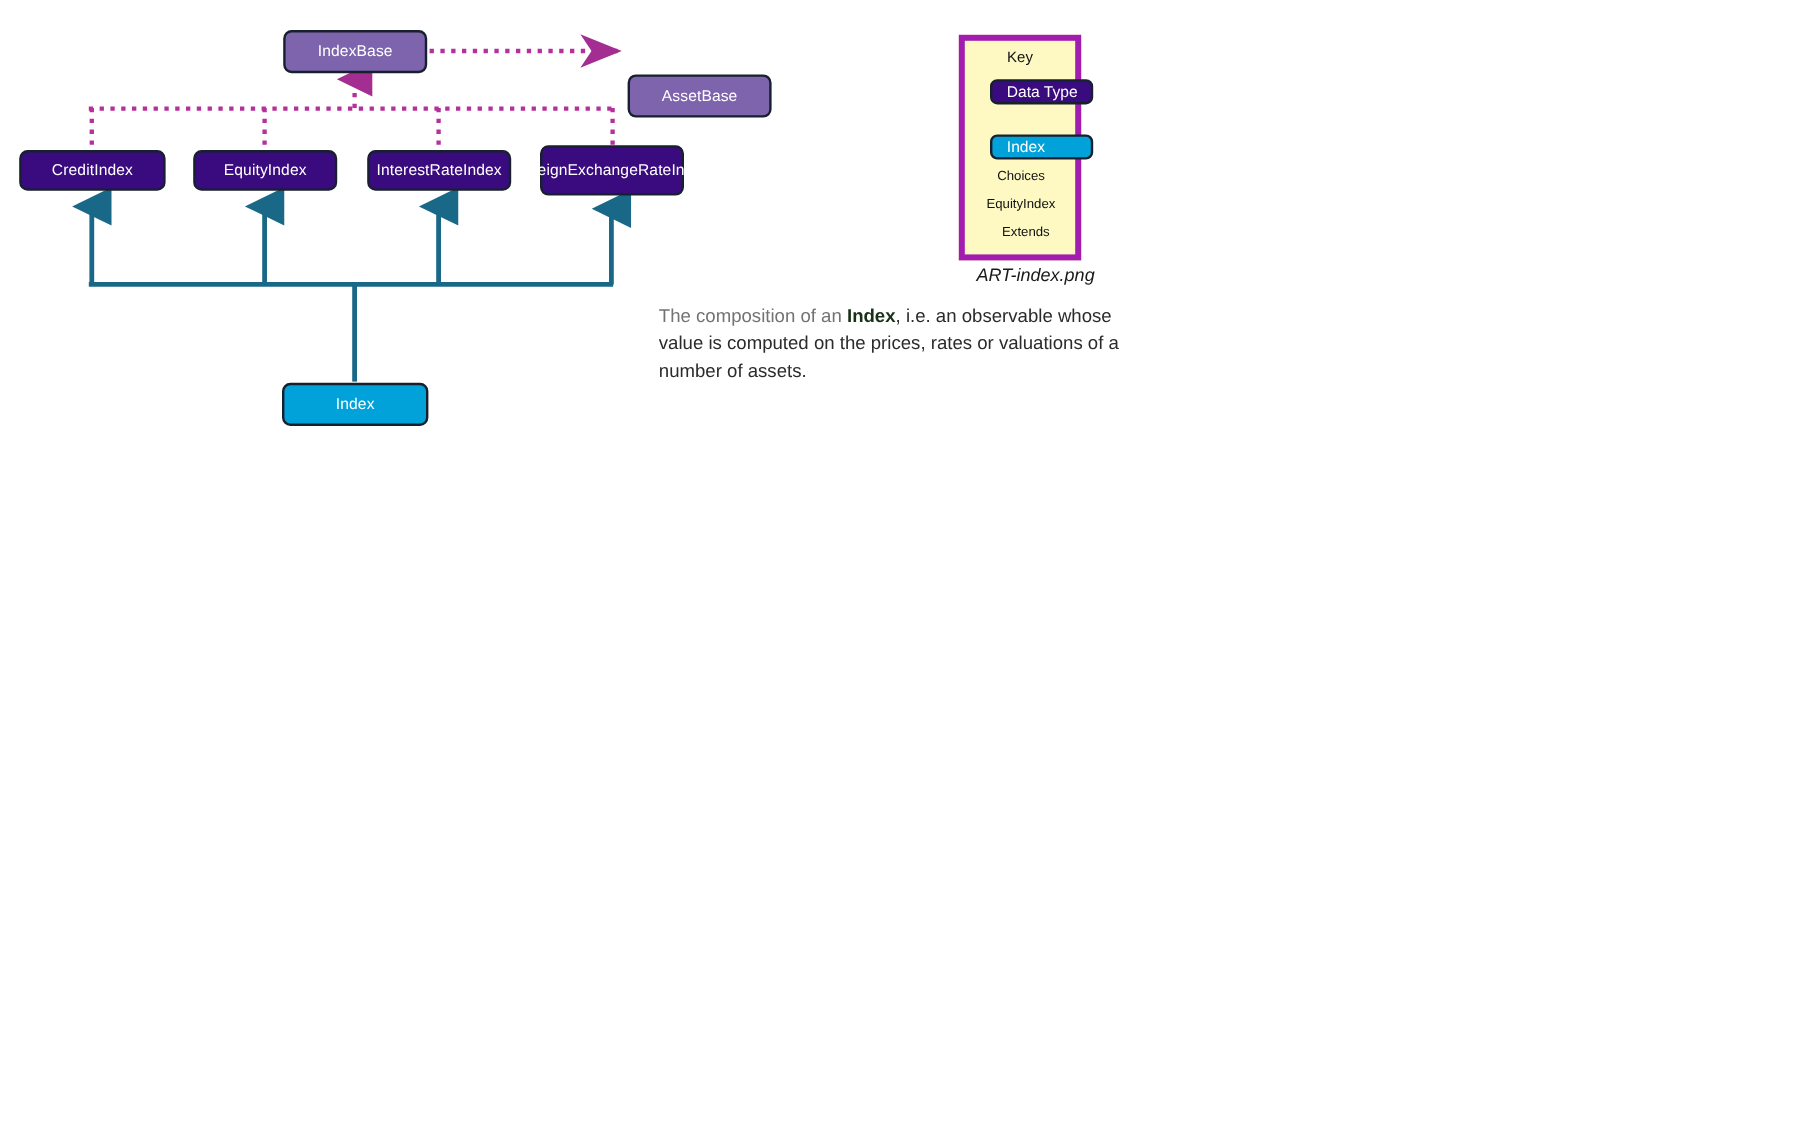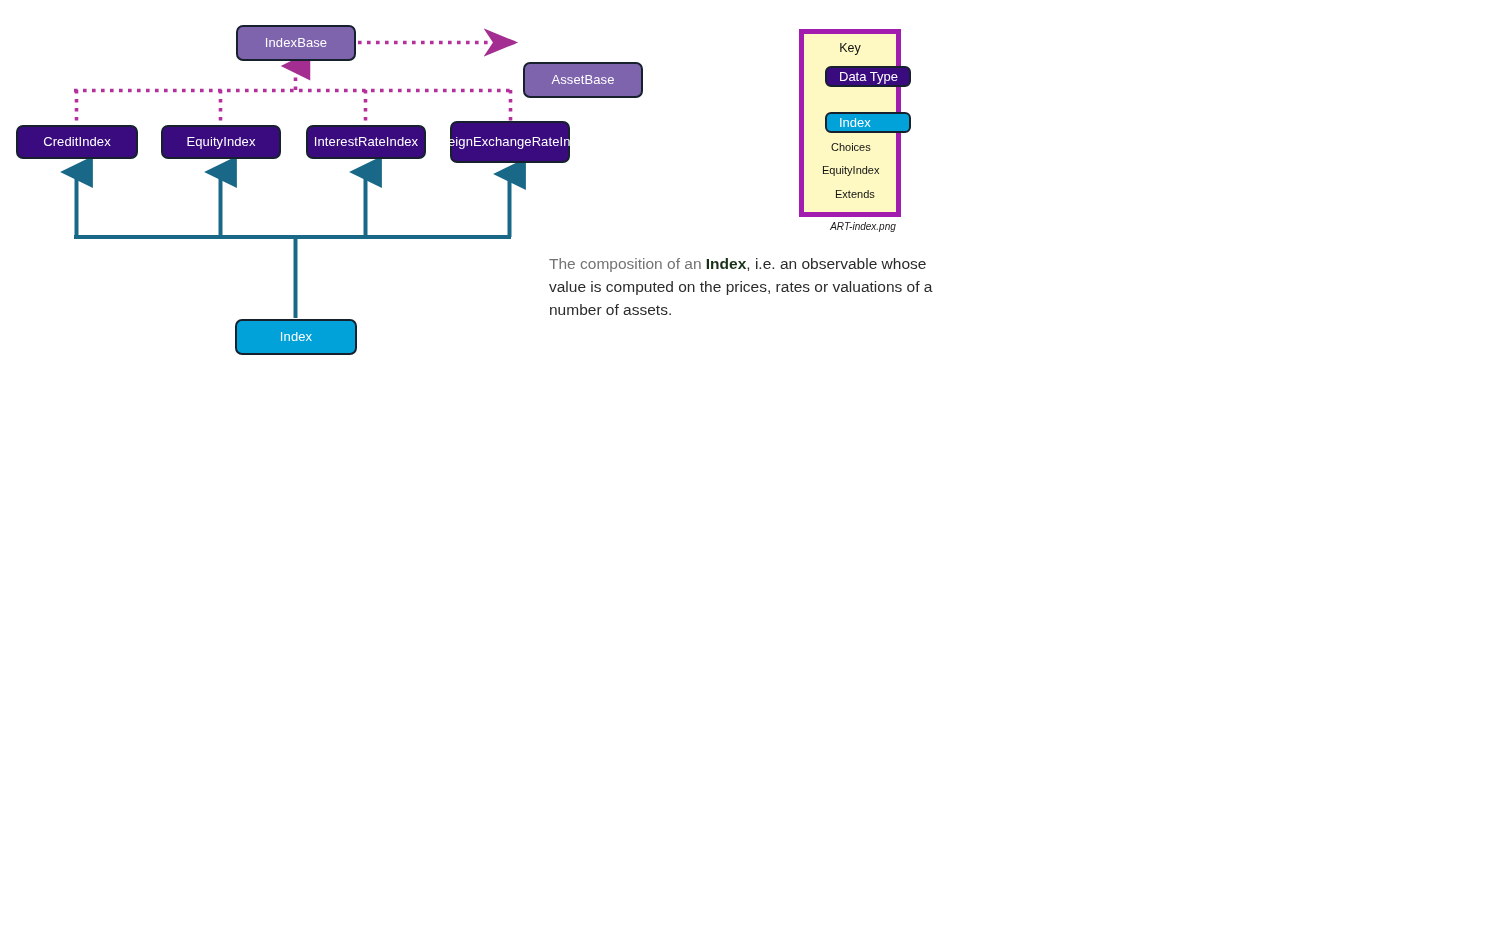--- a/index.html
+++ b/index.html
@@ -90,21 +90,21 @@
   #lbl-choices     { left: 27px;  top: 107px; }
   #lbl-composition { left: 18px;  top: 130px; }
   #lbl-extends     { left: 31px;  top: 154px; }
 
   #key-caption {
     position: absolute;
     left: 799px;
     top: 221px;
     width: 128px;
     text-align: center;
-    font-size: 10px;
+    font-size: 15px;
     font-style: italic;
     color: #1a1a1a;
     z-index: 6;
   }
 
   
   #description {
     position: absolute;
     left: 549px;
     top: 252px;

